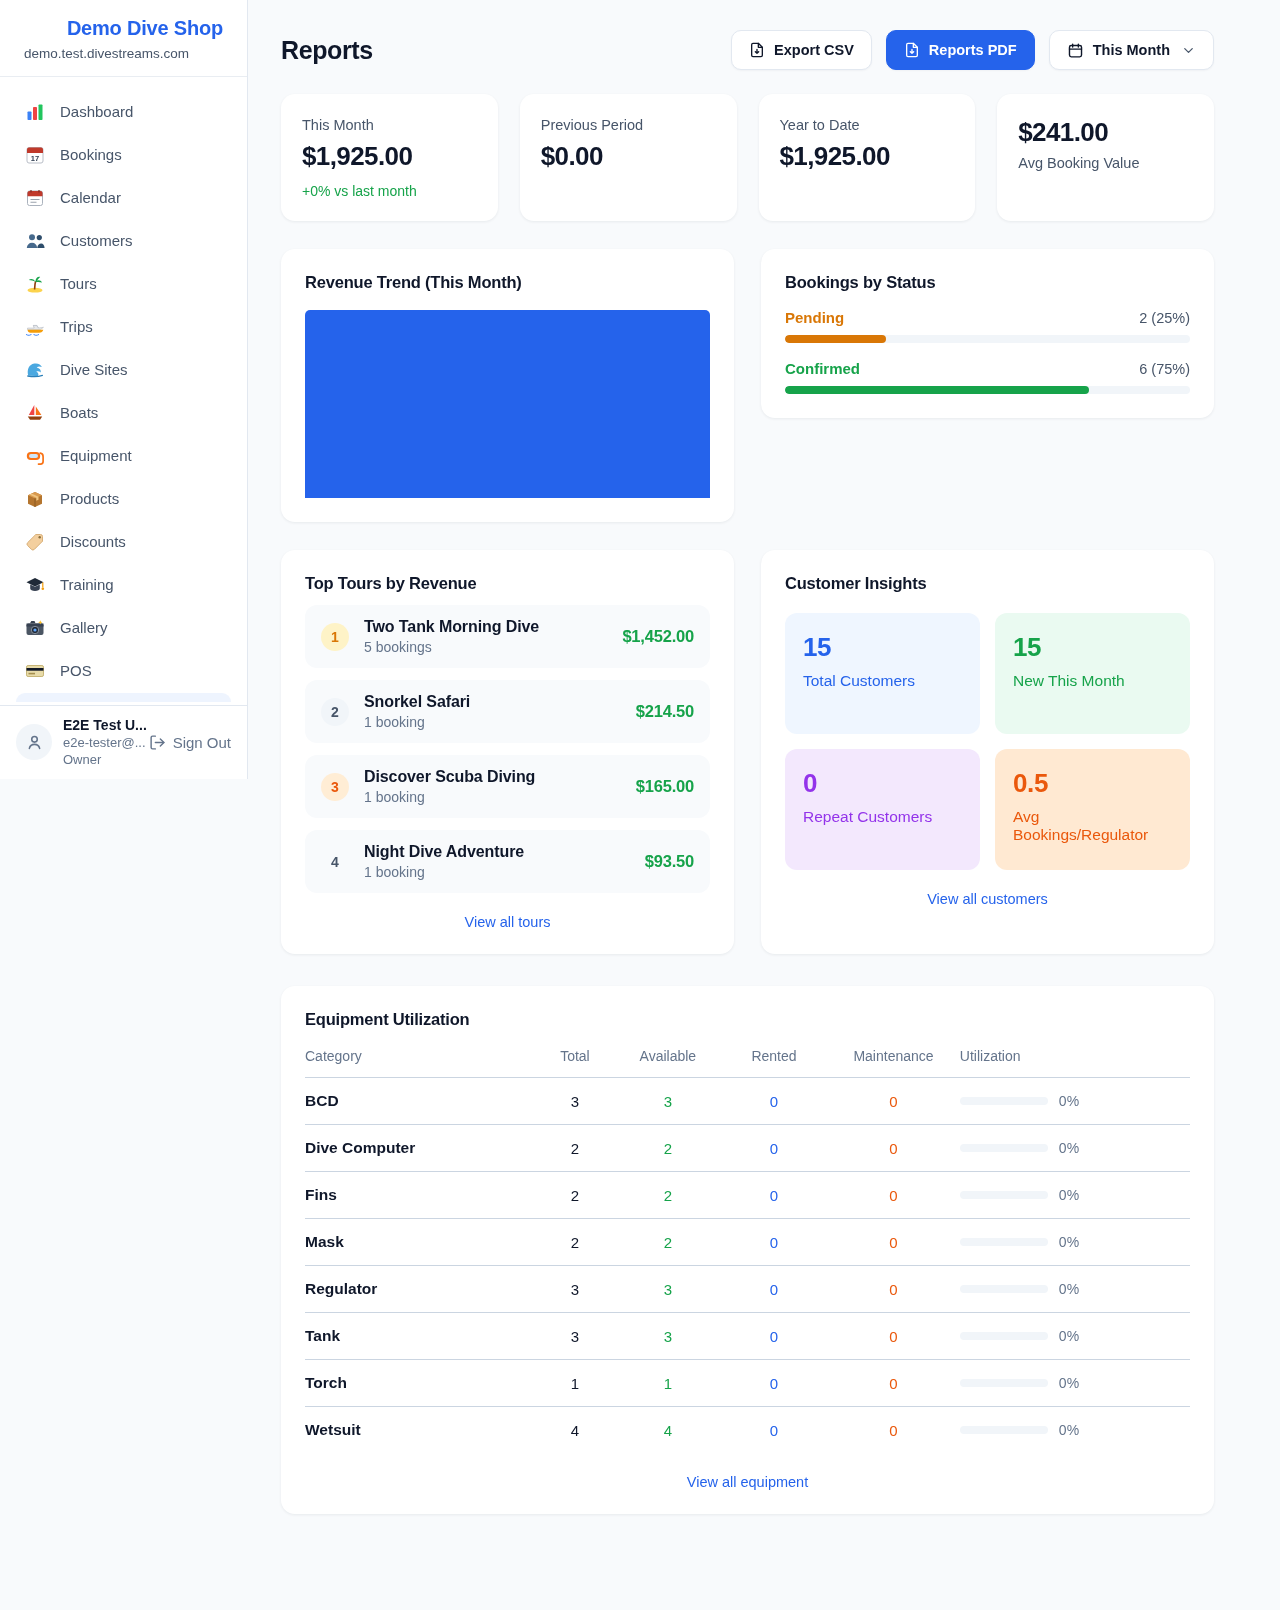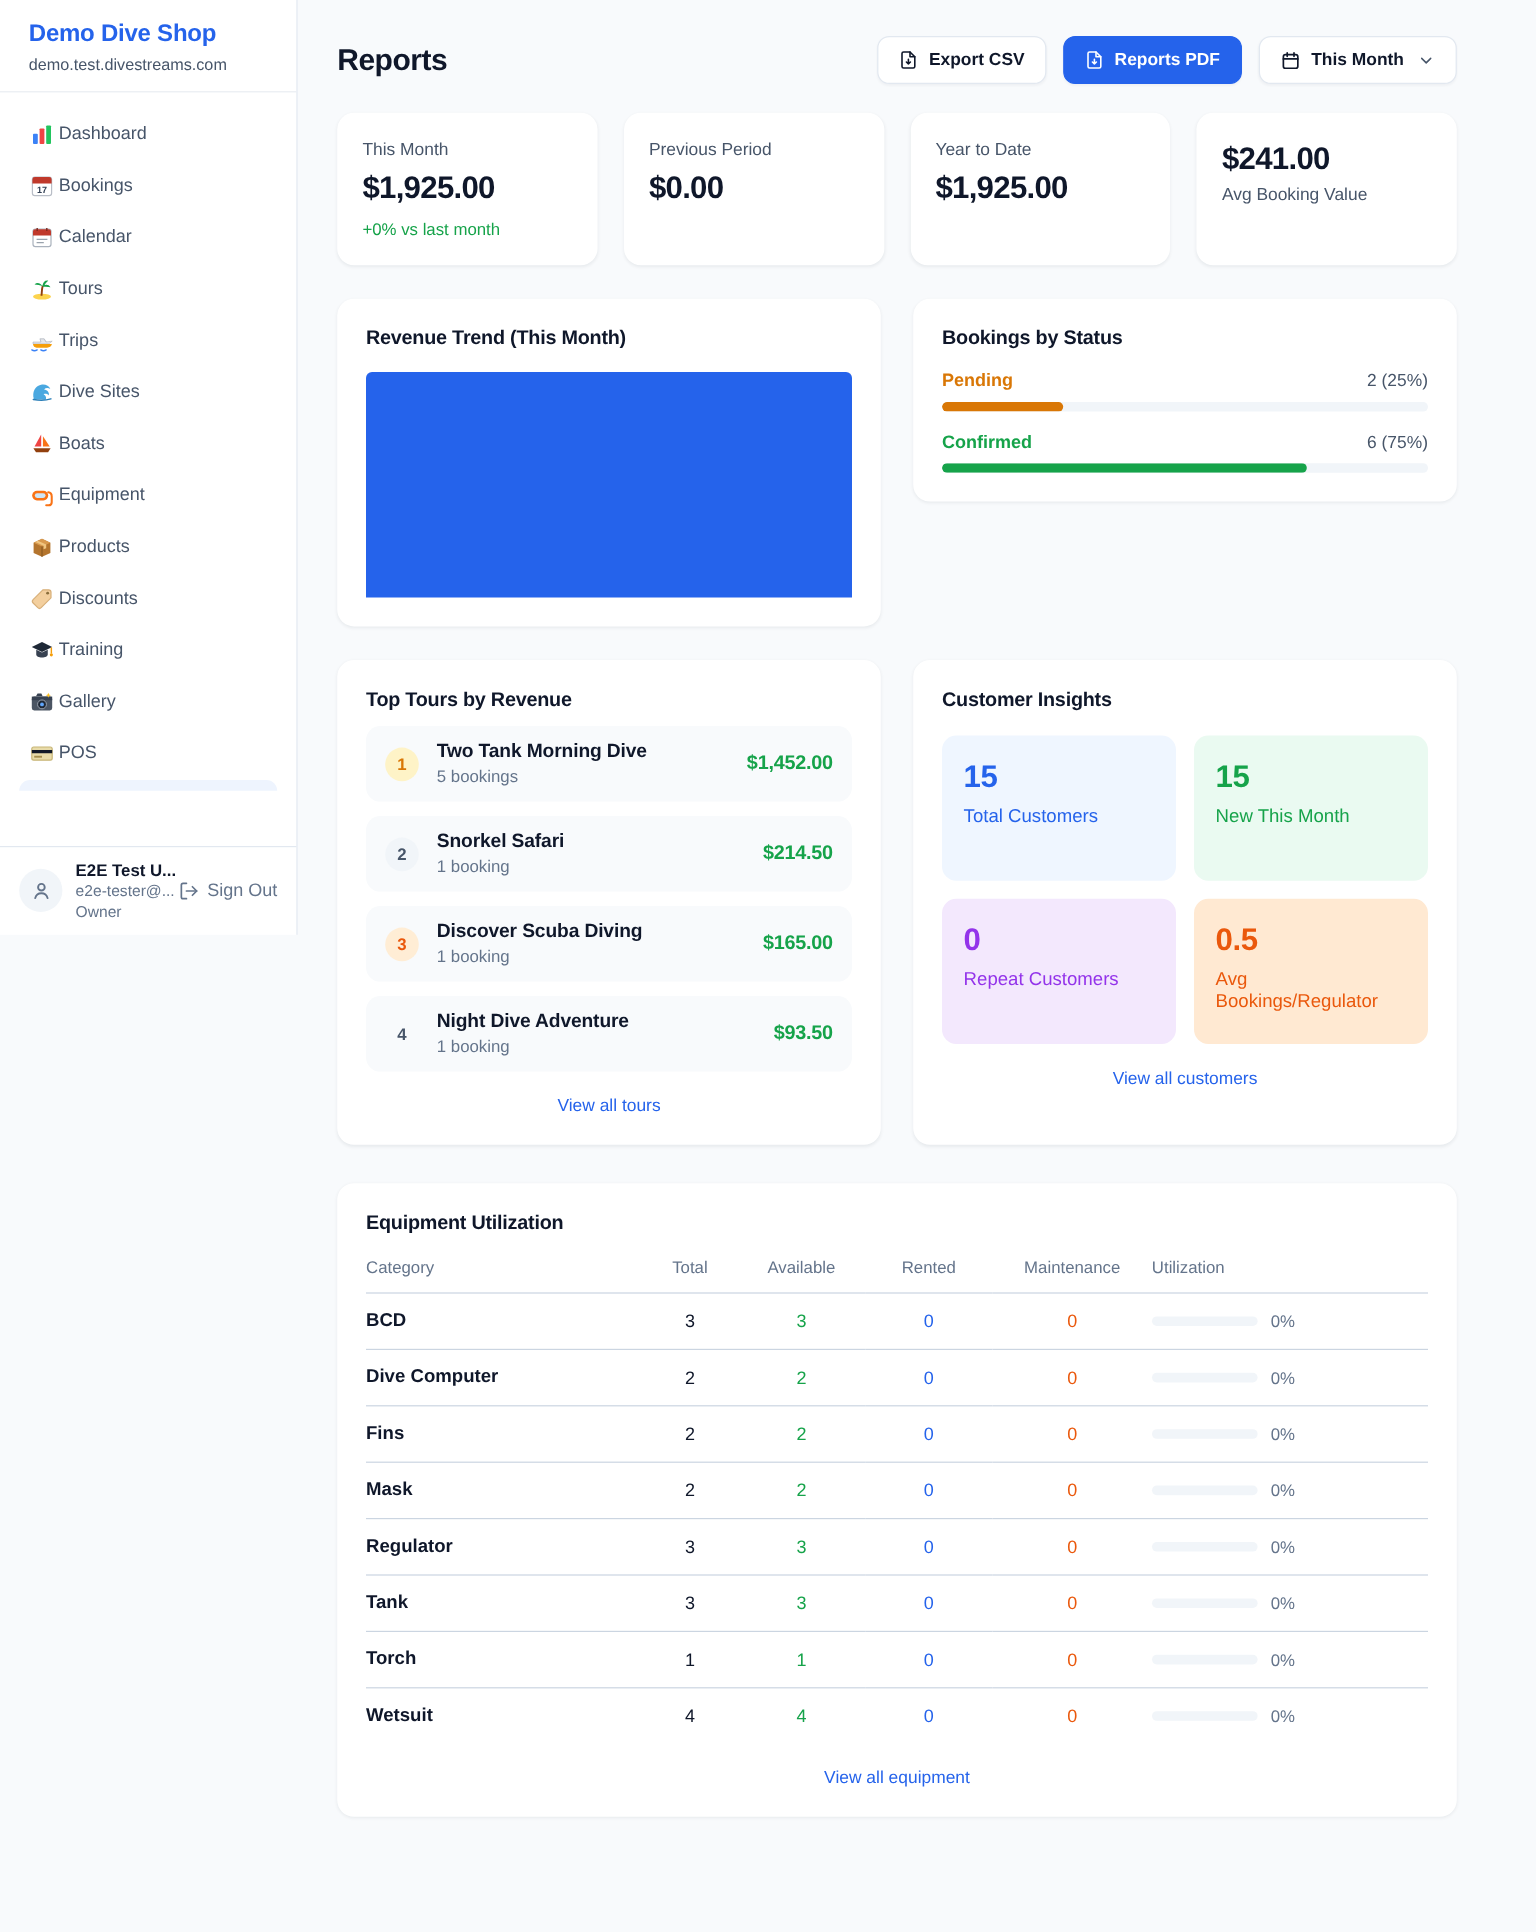--- a/index.html
+++ b/index.html
@@ -9,25 +9,25 @@
     background:#f8fafc; color:#0f172a;
     font-family:"Liberation Sans", sans-serif;
   }
   
   .sidebar {
     position:absolute; left:0; top:0; width:248px; height:779px;
     background:#fff; border-right:1px solid #e2e8f0;
     display:flex; flex-direction:column; z-index:2;
   }
   .brand { padding:17px 24px 15px; border-bottom:1px solid #e9edf2; }
-  .brand-name { color:#2563eb; font-size:20px; font-weight:700; letter-spacing:-0.2px; cursor:pointer; }
+  .brand-name { color:#2563eb; font-size:20px; font-weight:700; letter-spacing:-0.2px; cursor:pointer;text-align:right; }
   .brand-domain { color:#475569; font-size:13.5px; margin-top:6px; }
   .nav { padding:13px 14px 0; flex:1; overflow:hidden; }
   .nav-item {
-    display:flex; align-items:center; gap:4px; height:43px;
+    display:flex; align-items:center; gap:15px; height:43px;
     padding:0 11px; border-radius:10px; color:#475569; font-size:15px; cursor:pointer;
   }
   .nav-icon { width:20px; height:20px; display:flex; align-items:center; justify-content:center; flex:none; }
   .nav-item-partial { height:9px; background:#eef4fe; border-radius:10px 10px 0 0; margin:1px 2px 0; }
   .user-panel { border-top:1px solid #e2e8f0; padding:11px 16px 12px; display:flex; align-items:center; gap:11px; }
   .avatar { width:36px; height:36px; border-radius:50%; background:#f1f5f9; display:flex; align-items:center; justify-content:center; flex:none; }
   .user-meta { flex:1; min-width:0; }
   .user-name { font-weight:700; font-size:14px; color:#0f172a; white-space:nowrap; }
   .user-email { font-size:13px; color:#64748b; margin-top:2px; white-space:nowrap; }
   .user-role { font-size:13px; color:#64748b; margin-top:2px; }
@@ -128,20 +128,31 @@
             <path d="M2.5 5a2 2 0 0 1 2-2h11a2 2 0 0 1 2 2v3.2h-15z" fill="#c0392b"></path>
             <path d="M5.5 11.5h9M5.5 14.2h6" stroke="#9aa3ad" stroke-width="1.1"></path>
             <path d="M6 2v2.5M14 2v2.5" stroke="#7d2c22" stroke-width="1.2"></path>
           </svg>
         </span>
       <span>Calendar</span>
     </div>
     <div class="nav-item">
       <span class="nav-icon">
           <svg viewBox="0 0 20 20" width="20" height="20">
+            <circle cx="7" cy="6.3" r="3" fill="#46698c"></circle>
+            <path d="M1.8 17c.3-3.2 2.3-5.2 5.2-5.2s4.9 2 5.2 5.2z" fill="#46698c"></path>
+            <circle cx="14.3" cy="6.6" r="2.6" fill="#2e4d6b"></circle>
+            <path d="M12.2 17c.3-2.7 1.8-4.4 4.1-4.4 1.8 0 3 1.7 3.3 4.4z" fill="#2e4d6b"></path>
+          </svg>
+        </span>
+      <span>Customers</span>
+    </div>
+    <div class="nav-item">
+      <span class="nav-icon">
+          <svg viewBox="0 0 20 20" width="20" height="20">
             <ellipse cx="10" cy="16.2" rx="7.5" ry="2.4" fill="#fcd34d"></ellipse>
             <path d="M9.6 15.5c.3-4 .3-6 1-8.3" stroke="#92400e" stroke-width="1.6" fill="none"></path>
             <path d="M10.4 7.4C8.4 4.7 5.7 4.2 3.8 6c2.3.1 4.5.7 6.6 1.4zM10.4 7.4c.3-3.2 2-4.9 4.8-4.5-1.6 1.3-2.8 2.8-3.6 4.7zM10.6 7.4c2.5-1.7 5-1.4 6.5 1-2.3-.6-4.5-.7-6.5-.2z" fill="#16a34a"></path>
           </svg>
         </span>
       <span>Tours</span>
     </div>
     <div class="nav-item">
       <span class="nav-icon">
           <svg viewBox="0 0 20 20" width="20" height="20">

